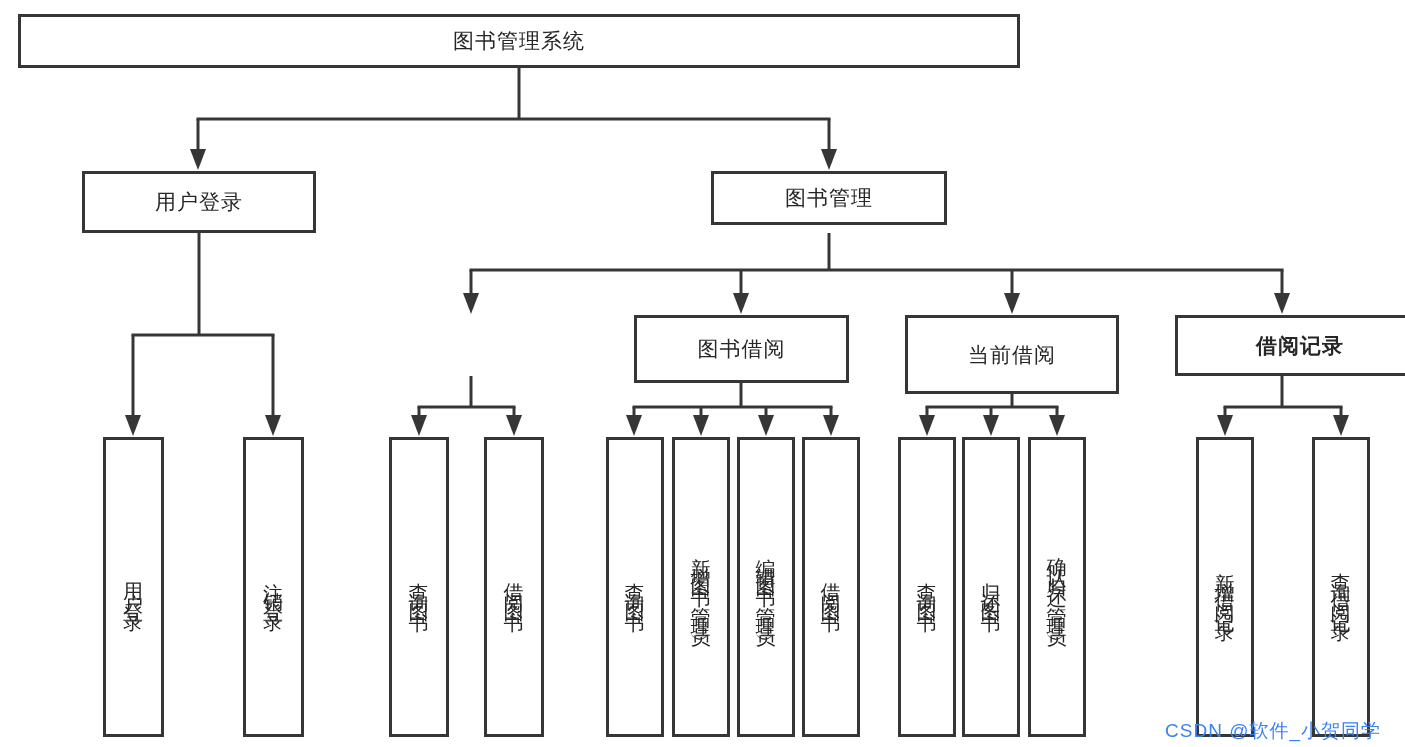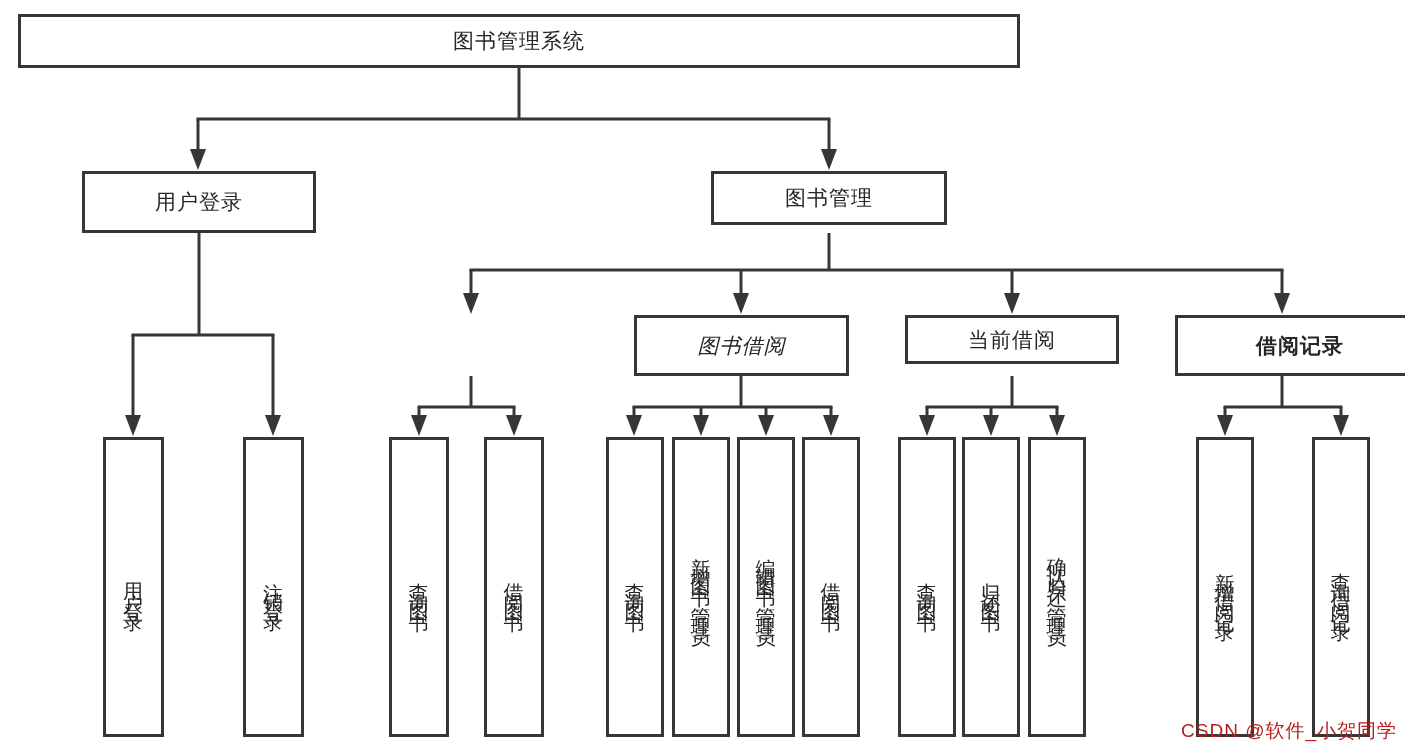--- a/index.html
+++ b/index.html
@@ -44,24 +44,24 @@
     writing-mode: vertical-rl;
     text-orientation: mixed;
     font-size: 20px;
     letter-spacing: 10px;
     line-height: 1;
     white-space: nowrap;
     color: #262626;
   }
   .watermark {
     position: absolute;
-    right: 8px;
+    right: 24px;
     bottom: 3px;
     font-size: 19px;
-    color: #b91c1c;
+    color: #3b82f6;
     letter-spacing: 1px;
     white-space: nowrap;
   }
 </style>
 </head>
 <body>
 
 <div class="stage">
 
   <svg class="connectors" viewBox="0 0 1405 747" xmlns="http://www.w3.org/2000/svg">
@@ -123,24 +123,24 @@
     <span>图书管理系统</span>
   </div>
 
   <div class="box h-box" style="left:82px; top:171px; width:234px; height:62px;">
     <span>用户登录</span>
   </div>
   <div class="box h-box" style="left:711px; top:171px; width:236px; height:54px;">
     <span>图书管理</span>
   </div>
 
-  <div class="box h-box" style="left:634px; top:315px; width:215px; height:61px;font-style:italic;">
+  <div class="box h-box" style="left:634px; top:315px; width:215px; height:68px;">
     <span>图书借阅</span>
   </div>
-  <div class="box h-box" style="left:905px; top:315px; width:214px; height:49px;">
+  <div class="box h-box" style="left:905px; top:315px; width:214px; height:79px;">
     <span>当前借阅</span>
   </div>
   <div class="box h-box" style="left:1175px; top:315px; width:250px; height:61px;font-weight:bold;">
     <span>借阅记录</span>
   </div>
 
   <div class="box v-box" style="left:103px; top:437px; width:61px; height:300px;">
     <span class="v-label">用户登录</span>
   </div>
   <div class="box v-box" style="left:243px; top:437px; width:61px; height:300px;">

